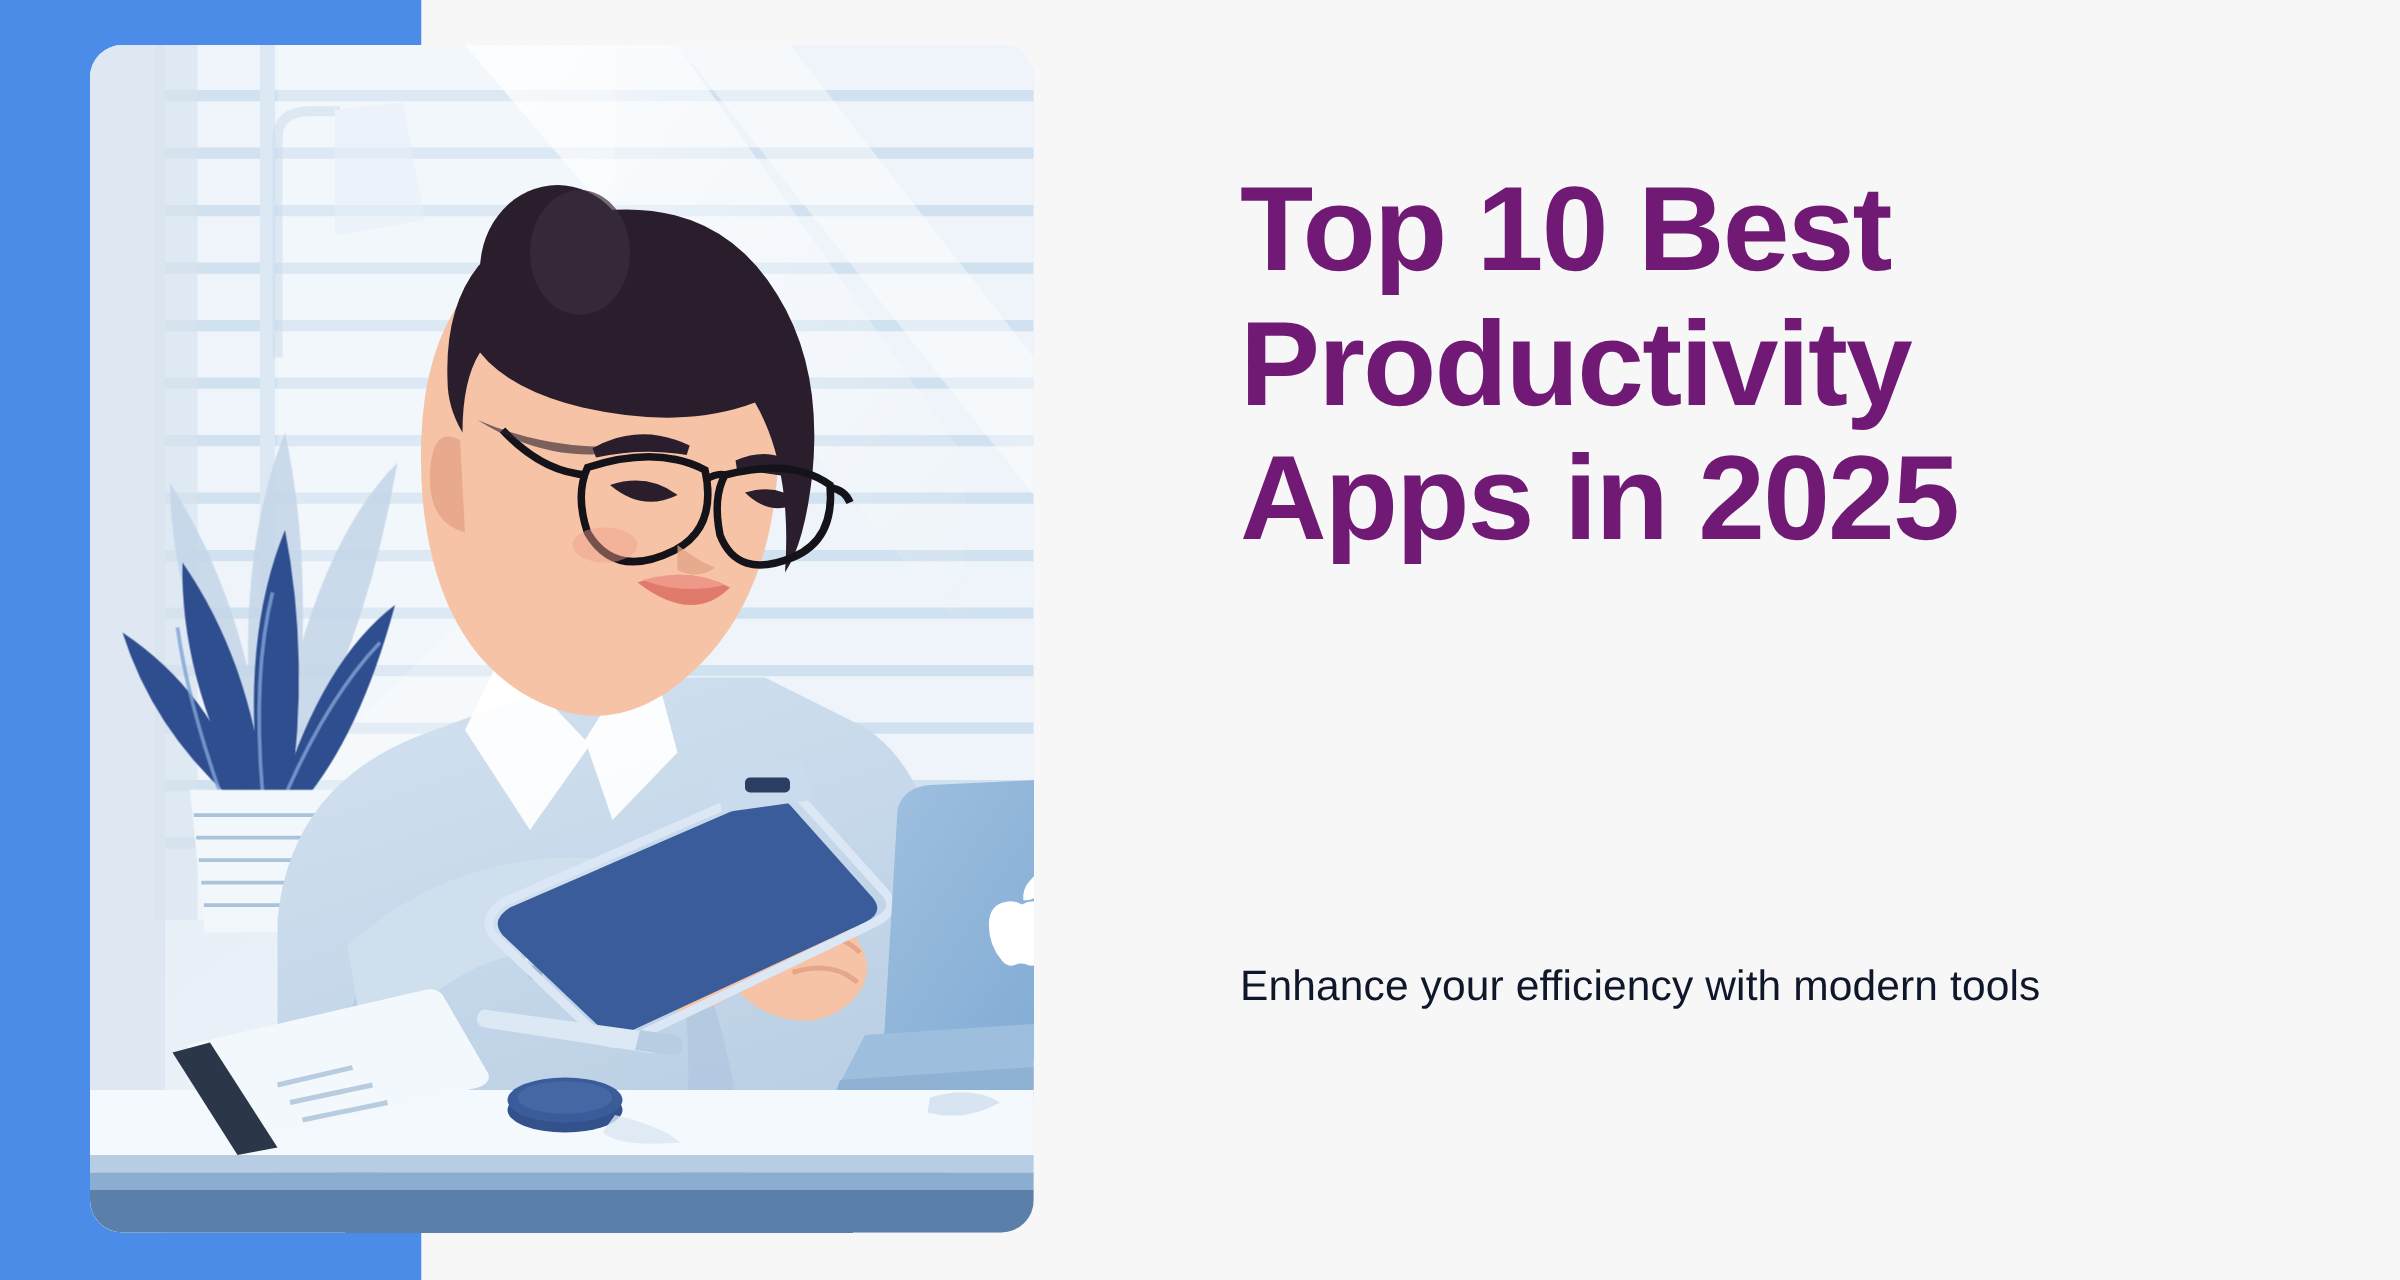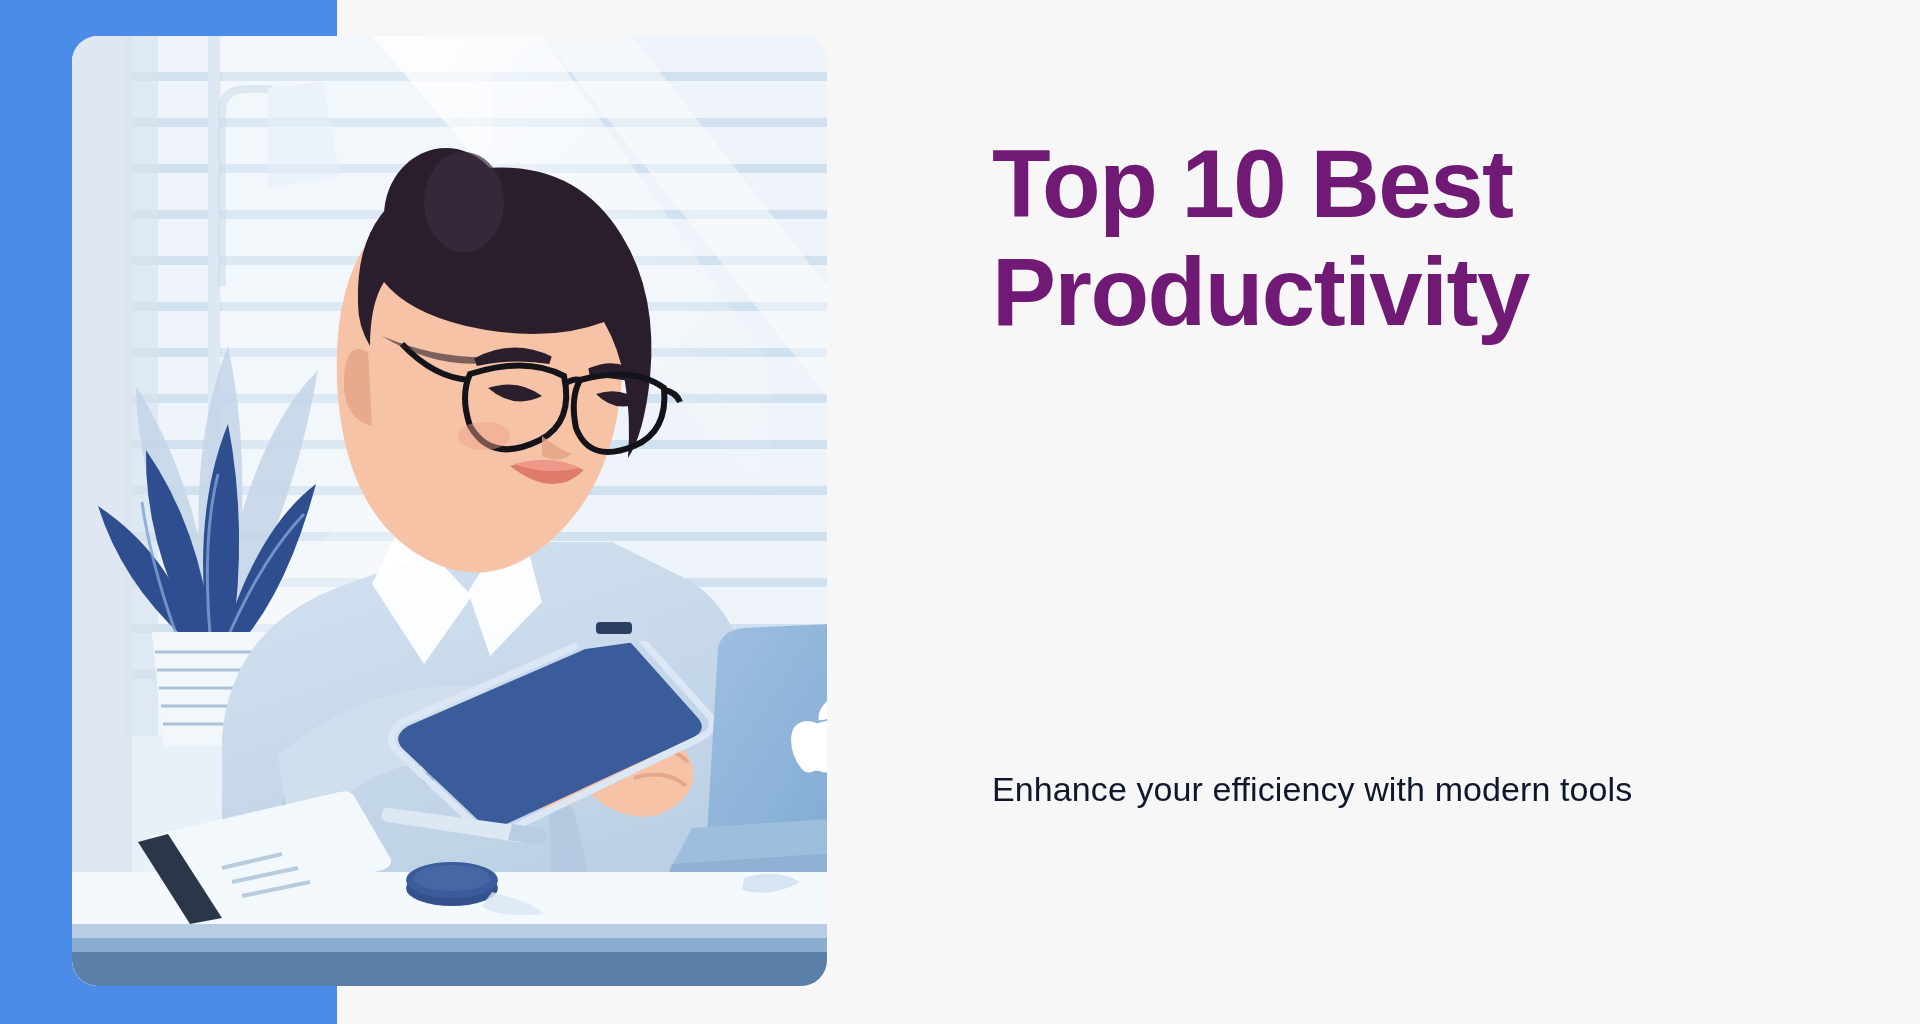--- a/index.html
+++ b/index.html
@@ -325,19 +325,20 @@
       </g>
     </svg>
   </div>
 
   <div class="text-col">
 
 
     <h1 class="headline">
       <span class="hl-line">Top 10 Best</span>
       <span class="hl-line">Productivity</span>
+      <span class="hl-line">Apps in 2025</span>
     </h1>
 
     <div class="subtitle">Enhance your efficiency with modern tools</div>
 
   </div>
 
 </div>
 
 </body></html>

